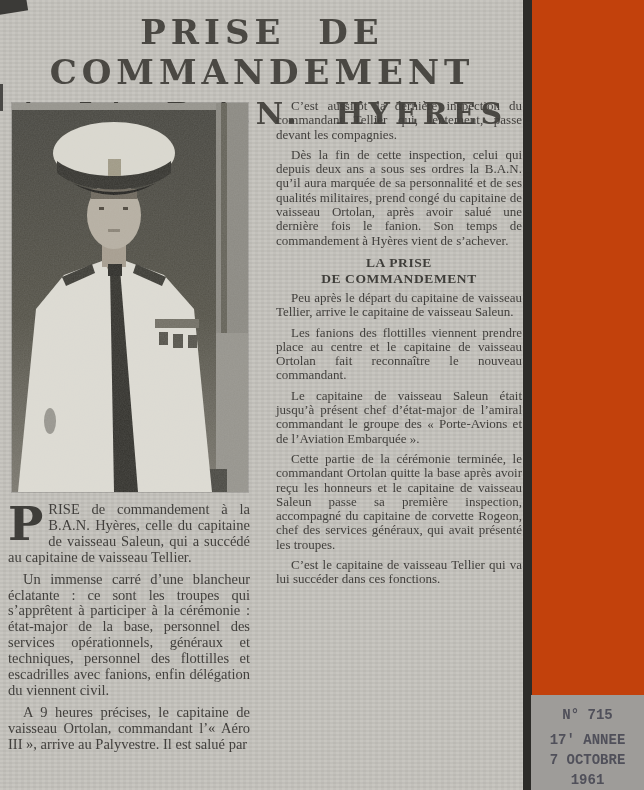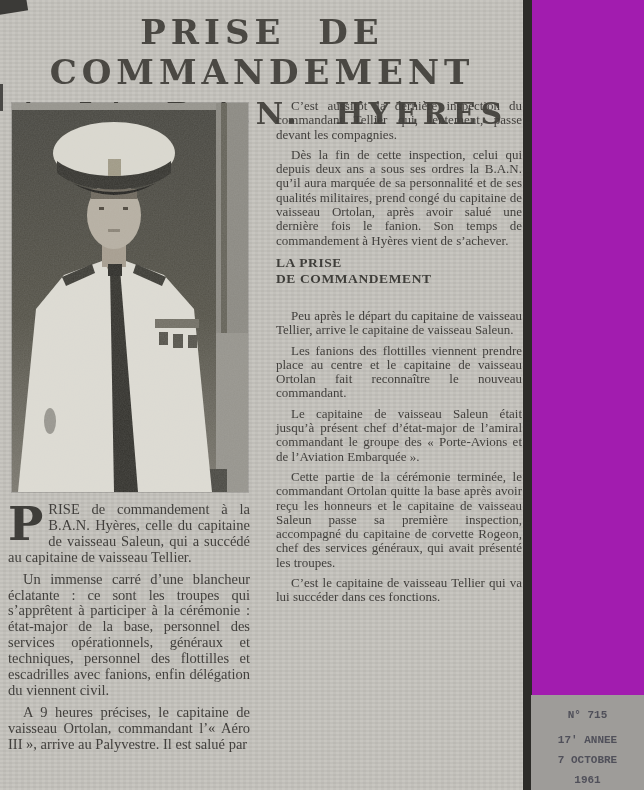--- a/index.html
+++ b/index.html
@@ -2,21 +2,21 @@
 <html><head>
 <meta charset="utf-8">
 <style>
   html,body{margin:0;padding:0;}
   body{
     width:644px;height:790px;
     font-family:"Liberation Serif", serif;
     background:#ffffff;
     overflow:hidden;
   }
-  .page{position:relative;width:644px;height:790px;background:#a21caf;overflow:hidden;}
+  .page{position:relative;width:644px;height:790px;background:#c2410c;overflow:hidden;}
 
   
   .clipping{
     position:absolute;left:0;top:0;width:532px;height:790px;
     background:
       repeating-linear-gradient(0deg, rgba(255,255,255,0.05) 0 2px, rgba(0,0,0,0.025) 2px 4px),
       repeating-linear-gradient(90deg, rgba(255,255,255,0.03) 0 3px, rgba(0,0,0,0.02) 3px 6px),
       #c3c1bb;
     overflow:hidden;
   }
@@ -46,31 +46,31 @@
   
   .col{position:absolute;color:#413f3c;text-align:justify;}
   .col p{margin:0 0 6px 0;}
   .col p.indent{text-indent:15px;}
   .col-left{left:8px;top:502px;width:242px;font-size:14.5px;line-height:15.9px;}
   .col-right{left:276px;top:99px;width:246px;font-size:13px;line-height:14.3px;}
   .dropcap{
     float:left;font-family:"DejaVu Serif", serif;font-weight:900;
     font-size:47px;line-height:38px;margin:3px 5px 0 0;color:#3f3e3a;
   }
-  .subhead{margin:7px 0 22px 0;font-weight:bold;color:#3f3e3a;
+  .subhead{margin:7px 0 4px 0;text-align:center;font-weight:bold;color:#3f3e3a;
     font-size:13.5px;line-height:16px;letter-spacing:0.6px;}
   .subhead span{display:block;}
 
   
   .issue-box{
     position:absolute;left:531px;top:695px;width:113px;height:95px;
     background:#9e9c99;
     font-family:"Liberation Mono", monospace;
     color:#50505a;text-align:center;
-    font-size:11px;font-weight:bold;line-height:20px;
+    font-size:14px;font-weight:bold;line-height:20px;
     box-sizing:border-box;padding-top:10px;
   }
   .issue-box .l0{margin-bottom:5px;}
 </style>
 </head>
 <body>
 
 <div class="page">
 
   <div class="clipping">

